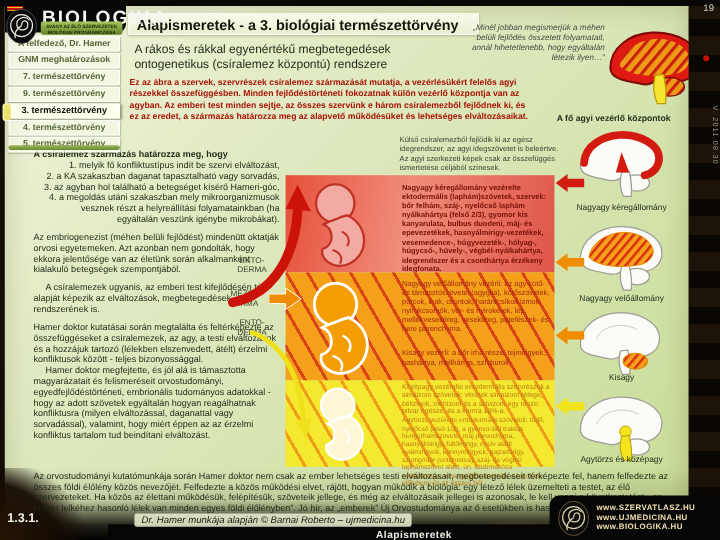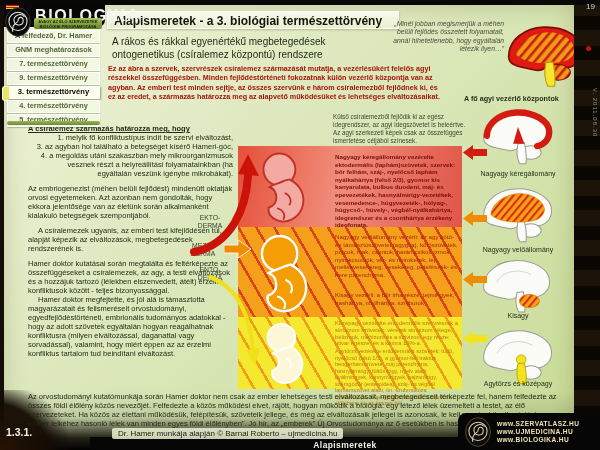--- a/index.html
+++ b/index.html
@@ -43,21 +43,21 @@
     background:linear-gradient(180deg,#f8faec,#e9efd0);border:1px solid #ffffff;
     box-shadow:0 1px 2px rgba(80,100,40,.35);font-size:12px;font-weight:bold;color:#13160a;
     line-height:18px;padding-left:6px;box-sizing:border-box;white-space:nowrap;}
   .subtitle{position:absolute;left:112px;top:36px;width:252px;font-size:10px;color:#1c2814;line-height:12.5px;z-index:20;}
   .quote{position:absolute;left:386px;top:20px;width:118px;text-align:right;font-style:italic;
     font-size:6.8px;color:#4a4a42;line-height:8.4px;z-index:20;}
   .intro{position:absolute;left:108px;top:64px;width:336px;font-size:7.2px;font-weight:bold;
     color:#a81408;line-height:9.4px;z-index:20;}
   
   .col-left{position:absolute;left:28px;top:124px;width:205px;font-size:7.5px;color:#232d18;line-height:9px;z-index:5;}
-  .col-left .h{font-weight:bold;text-decoration:underline;}
+  .col-left .h{font-weight:bold;}
   .col-left .li{padding-left:9px;text-indent:-9px;text-align:right;}
   .col-left .p{margin-top:6px;}
   .col-left .indent{text-indent:10px;}
   
   .note-ecto{position:absolute;left:333px;top:113px;width:139px;font-size:6.3px;color:#3a4530;line-height:8px;z-index:12;}
   .band{position:absolute;left:238px;width:224px;z-index:10;}
   .band-red{top:146px;height:81px;background:linear-gradient(100deg,#e6503a 0%,#f08d7b 45%,#df5649 100%);}
   .band-orange{top:227px;height:90px;background:
     repeating-linear-gradient(60deg, rgba(0,0,0,0) 0 13px, rgba(212,44,24,.8) 13px 15.5px),#f5a01a;}
   .band-yellow{top:317px;height:72px;background:
@@ -76,21 +76,21 @@
   .brains-head{position:absolute;left:464px;top:94px;width:110px;text-align:left;
     font-size:7.2px;font-weight:bold;color:#22301c;z-index:12;}
   .brain{position:absolute;left:478px;z-index:12;}
   .brain-label{position:absolute;left:462px;width:112px;text-align:center;font-size:7px;color:#22301c;z-index:12;}
   .arrow-left{position:absolute;left:463px;z-index:12;}
   .tr-brain{position:absolute;left:500px;top:22px;z-index:12;}
   .red-dot{position:absolute;left:586px;top:46px;width:5px;height:5px;border-radius:50%;background:#c41208;z-index:31;}
   
   .bottom-para{position:absolute;left:28px;top:392px;width:540px;font-size:7.5px;color:#1c2612;line-height:9px;z-index:45;}
   .credit{position:absolute;left:112px;bottom:11px;font-size:8px;color:#1b1b10;z-index:55;
-    background:rgba(236,243,212,.85);padding:1px 6px;border-radius:2px;}
+    background:rgba(236,243,212,.85);padding:1px 6px;border-radius:2px;font-style:italic;}
   .code{position:absolute;left:6px;bottom:12px;font-size:10.5px;font-weight:bold;color:#f2f2ea;z-index:60;}
   .footer-bar{position:absolute;left:90px;right:0;bottom:0;height:13px;background:#060606;z-index:50;
     display:flex;align-items:flex-end;justify-content:center;}
   .footer-section{font-size:8.5px;font-weight:bold;color:#efefe6;letter-spacing:.4px;}
   .br-logo{position:absolute;right:0;bottom:0;width:142px;height:37px;background:#060606;
     border-radius:8px 0 0 0;z-index:70;display:flex;align-items:center;padding-left:6px;box-sizing:border-box;}
   .br-links{margin-left:5px;display:flex;flex-direction:column;gap:1px;}
   .br-link{font-size:6.6px;font-weight:bold;color:#efe0ae;letter-spacing:.4px;cursor:pointer;}
   .page-num{position:absolute;right:5px;top:2px;font-size:8px;color:#d6d6ca;z-index:35;}
   .version{position:absolute;right:2px;top:88px;writing-mode:vertical-rl;font-size:6px;
@@ -98,20 +98,21 @@
 </style>
 </head>
 <body>
 
 <div class="stage">
   <div class="slide"></div>
 
   <div class="col-left">
     <div class="h">A csíralemez származás határozza meg, hogy</div>
     <div class="li">1. melyik fő konfliktustípus indít be szervi elváltozást,</div>
+    <div class="li">2. a KA szakaszban daganat tapasztalható vagy sorvadás,</div>
     <div class="li">3. az agyban hol található a betegséget kísérő Hameri-góc,</div>
     <div class="li">4. a megoldás utáni szakaszban mely mikroorganizmusok vesznek részt a helyreállítási folyamatainkban (ha egyáltalán veszünk igénybe mikrobákat).</div>
     <div class="p">Az embriogenezist (méhen belüli fejlődést) mindenütt oktatják orvosi egyetemeken. Azt azonban nem gondolták, hogy ekkora jelentősége van az életünk során alkalmanként kialakuló betegségek szempontjából.</div>
     <div class="p indent">A csíralemezek ugyanis, az emberi test kifejlődésén túl, alapját képezik az elváltozások, megbetegedések rendszerének is.</div>
     <div class="p">Hamer doktor kutatásai során megtalálta és feltérképezte az összefüggéseket a csíralemezek, az agy, a testi elváltozások és a hozzájuk tartozó (lélekben elszenvedett, átélt) érzelmi konfliktusok között - teljes bizonyossággal.</div>
     <div class="indent">Hamer doktor megfejtette, és jól alá is támasztotta magyarázatait és felismeréseit orvostudományi, egyedfejlődéstörténeti, embrionális tudományos adatokkal - hogy az adott szövetek egyáltalán hogyan reagálhatnak konfliktusra (milyen elváltozással, daganattal vagy sorvadással), valamint, hogy miért éppen az az érzelmi konfliktus tartalom tud beindítani elváltozást.</div>
   </div>
 
   <div class="band band-red">
     <div class="band-text t-red">Nagyagy kéregállomány vezérelte ektodermális (laphám)szövetek, szervek: bőr felhám, száj-, nyelőcső laphám nyálkahártya (felső 2/3), gyomor kis kanyarulata, bulbus duodeni, máj- és epevezetékek, hasnyálmirigy-vezetékek, vesemedence-, húgyvezeték-, hólyag-, húgycső-, hüvely-, végbél-nyálkahártya, idegrendszer és a csonthártya érzékeny idegfonata.</div>

